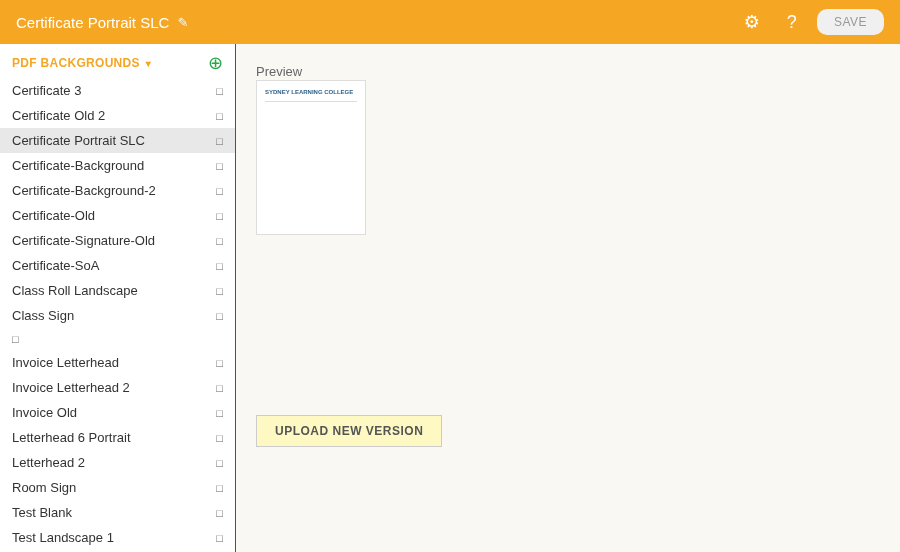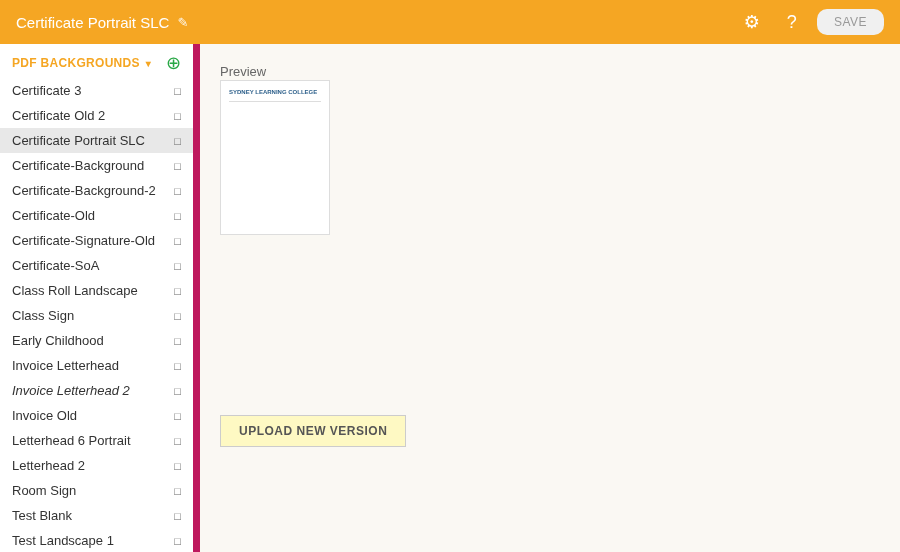--- a/index.html
+++ b/index.html
@@ -58,23 +58,23 @@
 
     
     #main-layout {
       display: flex;
       flex: 1;
       overflow: hidden;
     }
 
     
     #sidebar {
-      width: 200px;
+      width: 236px;
       background: #fff;
-      border-right: 7px solid #be185d;
+      border-right: 1px solid #be185d;
       overflow-y: auto;
       flex-shrink: 0;
     }
     #sidebar::-webkit-scrollbar { width: 4px; }
     #sidebar::-webkit-scrollbar-thumb { background: #ccc; border-radius: 2px; }
 
     .sidebar-section-header {
       display: flex;
       align-items: center;
       justify-content: space-between;
@@ -229,29 +229,28 @@
       </div>
       <div class="sidebar-item">
         <span style="flex: 1 1 0%;">Class Roll Landscape</span>
         <span class="item-icon">□</span>
       </div>
       <div class="sidebar-item">
         <span style="flex: 1 1 0%;">Class Sign</span>
         <span class="item-icon">□</span>
       </div>
       <div class="sidebar-item">
-        <span style="flex: 1 1 0%;">Early Childhood</span>
         <span class="item-icon">□</span>
       </div>
       <div class="sidebar-item">
         <span style="flex: 1 1 0%;">Invoice Letterhead</span>
         <span class="item-icon">□</span>
       </div>
       <div class="sidebar-item">
-        <span style="flex: 1 1 0%; font-style: italic;">Invoice Letterhead 2</span>
+        <span style="flex: 1 1 0%;">Invoice Letterhead 2</span>
         <span class="item-icon">□</span>
       </div>
       <div class="sidebar-item">
         <span style="flex: 1 1 0%;">Invoice Old</span>
         <span class="item-icon">□</span>
       </div>
       <div class="sidebar-item">
         <span style="flex: 1 1 0%;">Letterhead 6 Portrait</span>
         <span class="item-icon">□</span>
       </div>

